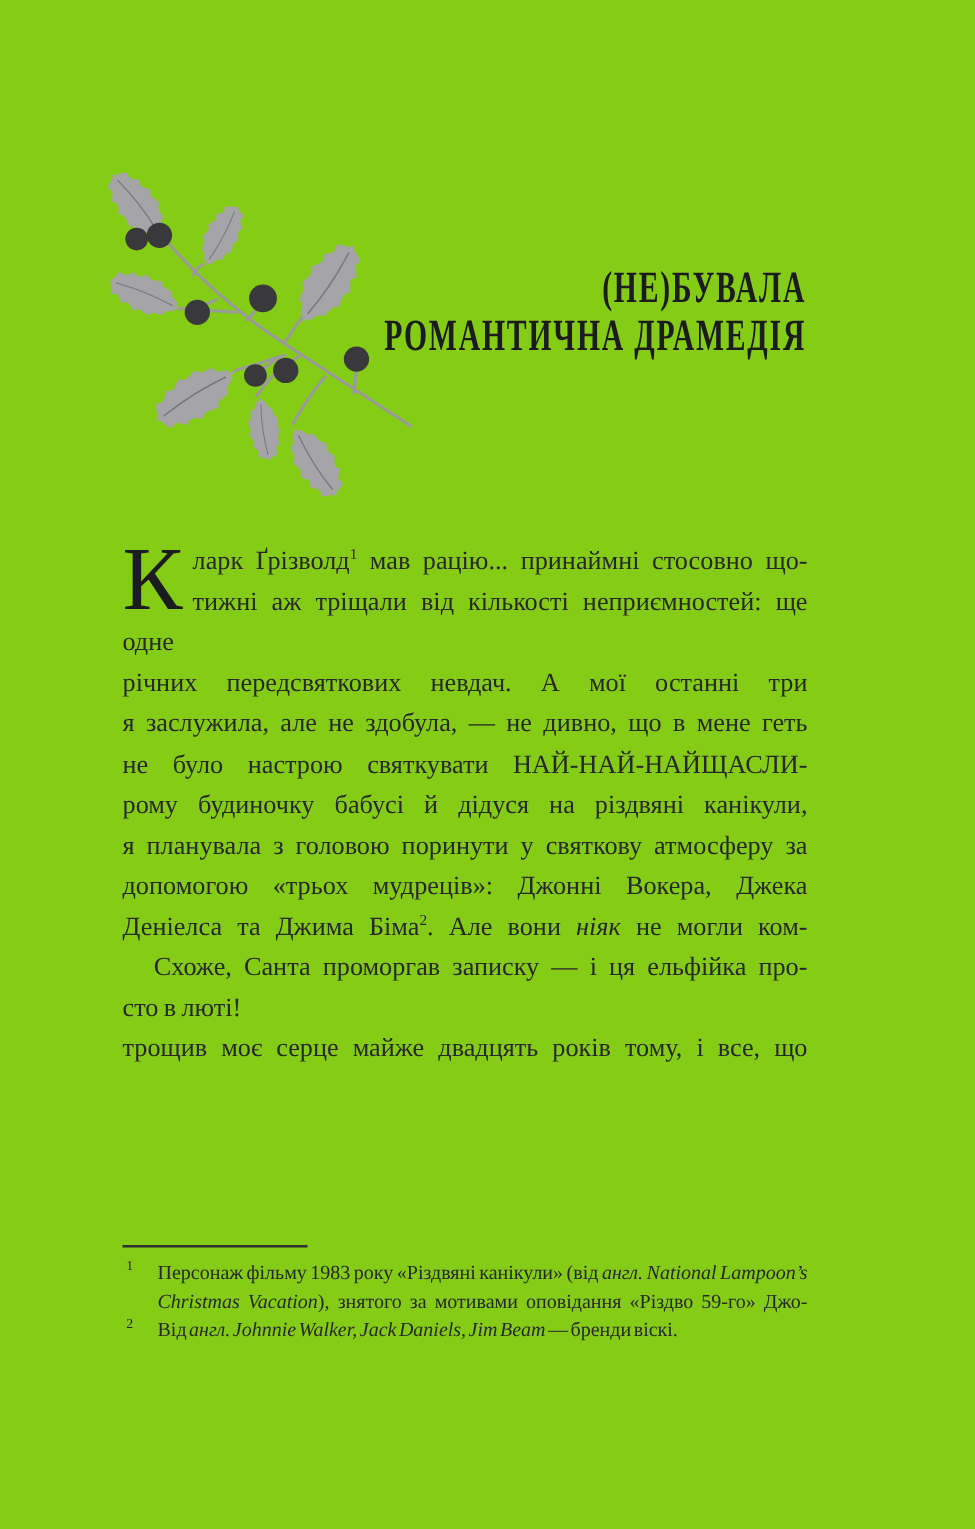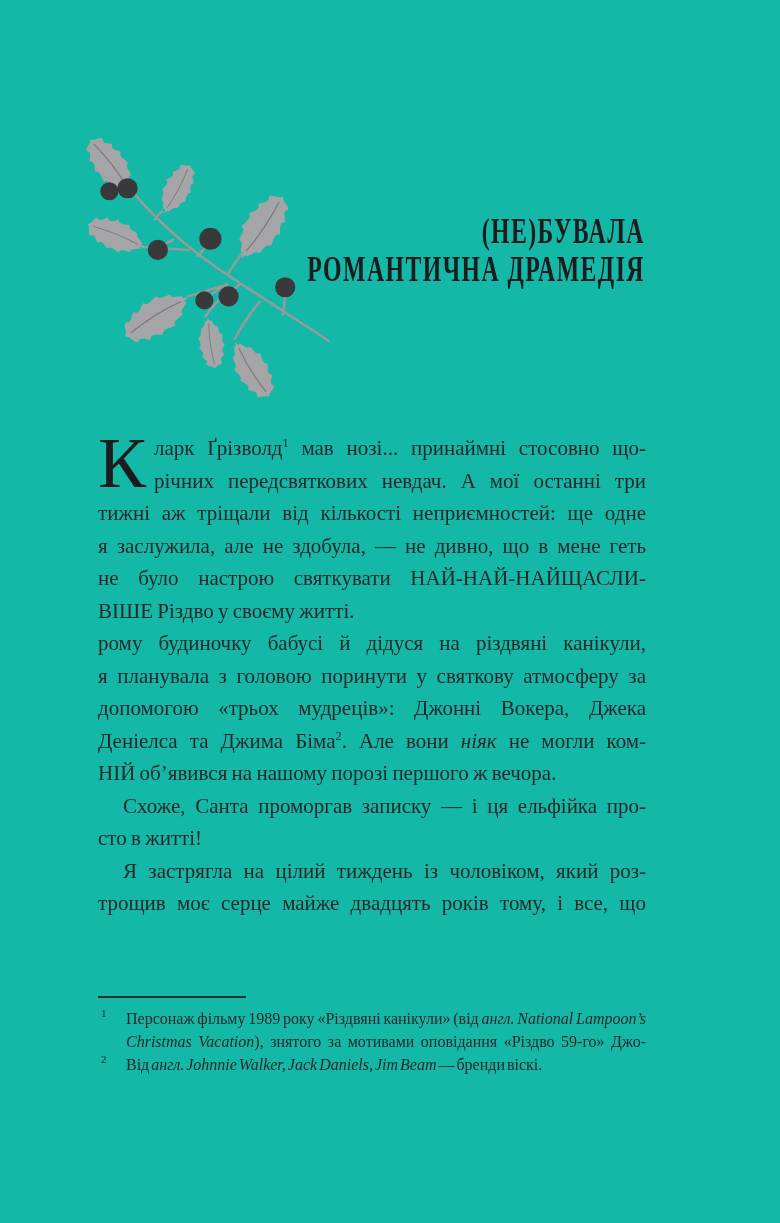--- a/index.html
+++ b/index.html
@@ -7,21 +7,21 @@
     --title:#1c1c1e;
     --leaf:#a5a5a7;
     --stem:#9a9a9d;
     --vein:#77777a;
     --berry:#39393b;
   }
   html,body{margin:0;padding:0;background:#ffffff;}
   .page{
     position:relative;
     width:780px;height:1223px;
-    background:#14b8a6;
+    background:#84cc16;
     overflow:hidden;
     font-family:"Liberation Serif","DejaVu Serif",serif;
     color:var(--text);
   }
   
   .holly{position:absolute;left:76px;top:124px;width:288px;height:276px;}
   .leaf-body{fill:var(--leaf);stroke:none;}
   .leaf-vein{fill:none;stroke:var(--vein);stroke-width:1;stroke-linecap:round;}
   .stem{fill:none;stroke:var(--stem);stroke-width:2.4;stroke-linecap:round;}
   .berry{fill:var(--berry);}
@@ -111,50 +111,47 @@
   </svg>
 
   <div class="title">
     <span class="title-line">(НЕ)БУВАЛА</span>
     <span class="title-line">РОМАНТИЧНА ДРАМЕДІЯ</span>
   </div>
 
   <div class="body-text" id="body-text">
       <div>
         <span class="dropcap">К</span>
-        <div class="tline"><span>ларк Ґрізволд</span><span class="sup">1</span><span> мав нозі... принаймні стосовно що-</span></div>
+        <div class="tline"><span>ларк Ґрізволд</span><span class="sup">1</span><span> мав рацію... принаймні стосовно що-</span></div>
+        <div class="tline"><span>тижні аж тріщали від кількості неприємностей: ще одне</span></div>
         <div class="tline"><span>річних передсвяткових невдач. А мої останні три</span></div>
-        <div class="tline"><span>тижні аж тріщали від кількості неприємностей: ще одне</span></div>
         <div class="tline"><span>я заслужила, але не здобула, — не дивно, що в мене геть</span></div>
         <div class="tline"><span>не було настрою святкувати НАЙ-НАЙ-НАЙЩАСЛИ-</span></div>
-        <div class="tline final"><span>ВІШЕ Різдво у своєму житті.</span></div>
       </div>
       <div>
         <div class="tline"><span>рому будиночку бабусі й дідуся на різдвяні канікули,</span></div>
         <div class="tline"><span>я планувала з головою поринути у святкову атмосферу за</span></div>
         <div class="tline"><span>допомогою «трьох мудреців»: Джонні Вокера, Джека</span></div>
         <div class="tline"><span>Деніелса та Джима Біма</span><span class="sup">2</span><span>. Але вони </span><span class="it">ніяк</span><span> не могли ком-</span></div>
-        <div class="tline final"><span>НІЙ об’явився на нашому порозі першого ж вечора.</span></div>
       </div>
       <div>
         <div class="tline indent"><span>Схоже, Санта проморгав записку — і ця ельфійка про-</span></div>
-        <div class="tline final"><span>сто в житті!</span></div>
+        <div class="tline final"><span>сто в люті!</span></div>
       </div>
       <div>
-        <div class="tline indent"><span>Я застрягла на цілий тиждень із чоловіком, який роз-</span></div>
         <div class="tline"><span>трощив моє серце майже двадцять років тому, і все, що</span></div>
       </div>
     </div>
 
   <div class="footnotes">
     <div class="fn-divider"></div>
     <div id="fn-list">
         <div class="footnote">
           <span class="fn-marker">1</span>
-          <div class="tline"><span>Персонаж фільму 1989 року «Різдвяні канікули» (від </span><span class="it">англ. National Lampoon’s</span></div>
+          <div class="tline"><span>Персонаж фільму 1983 року «Різдвяні канікули» (від </span><span class="it">англ. National Lampoon’s</span></div>
           <div class="tline"><span class="it">Christmas Vacation</span><span>), знятого за мотивами оповідання «Різдво 59-го» Джо-</span></div>
         </div>
         <div class="footnote">
           <span class="fn-marker">2</span>
           <div class="tline final"><span>Від </span><span class="it">англ. Johnnie Walker, Jack Daniels, Jim Beam</span><span> — бренди віскі.</span></div>
         </div>
       </div>
   </div>
 
 </div>

